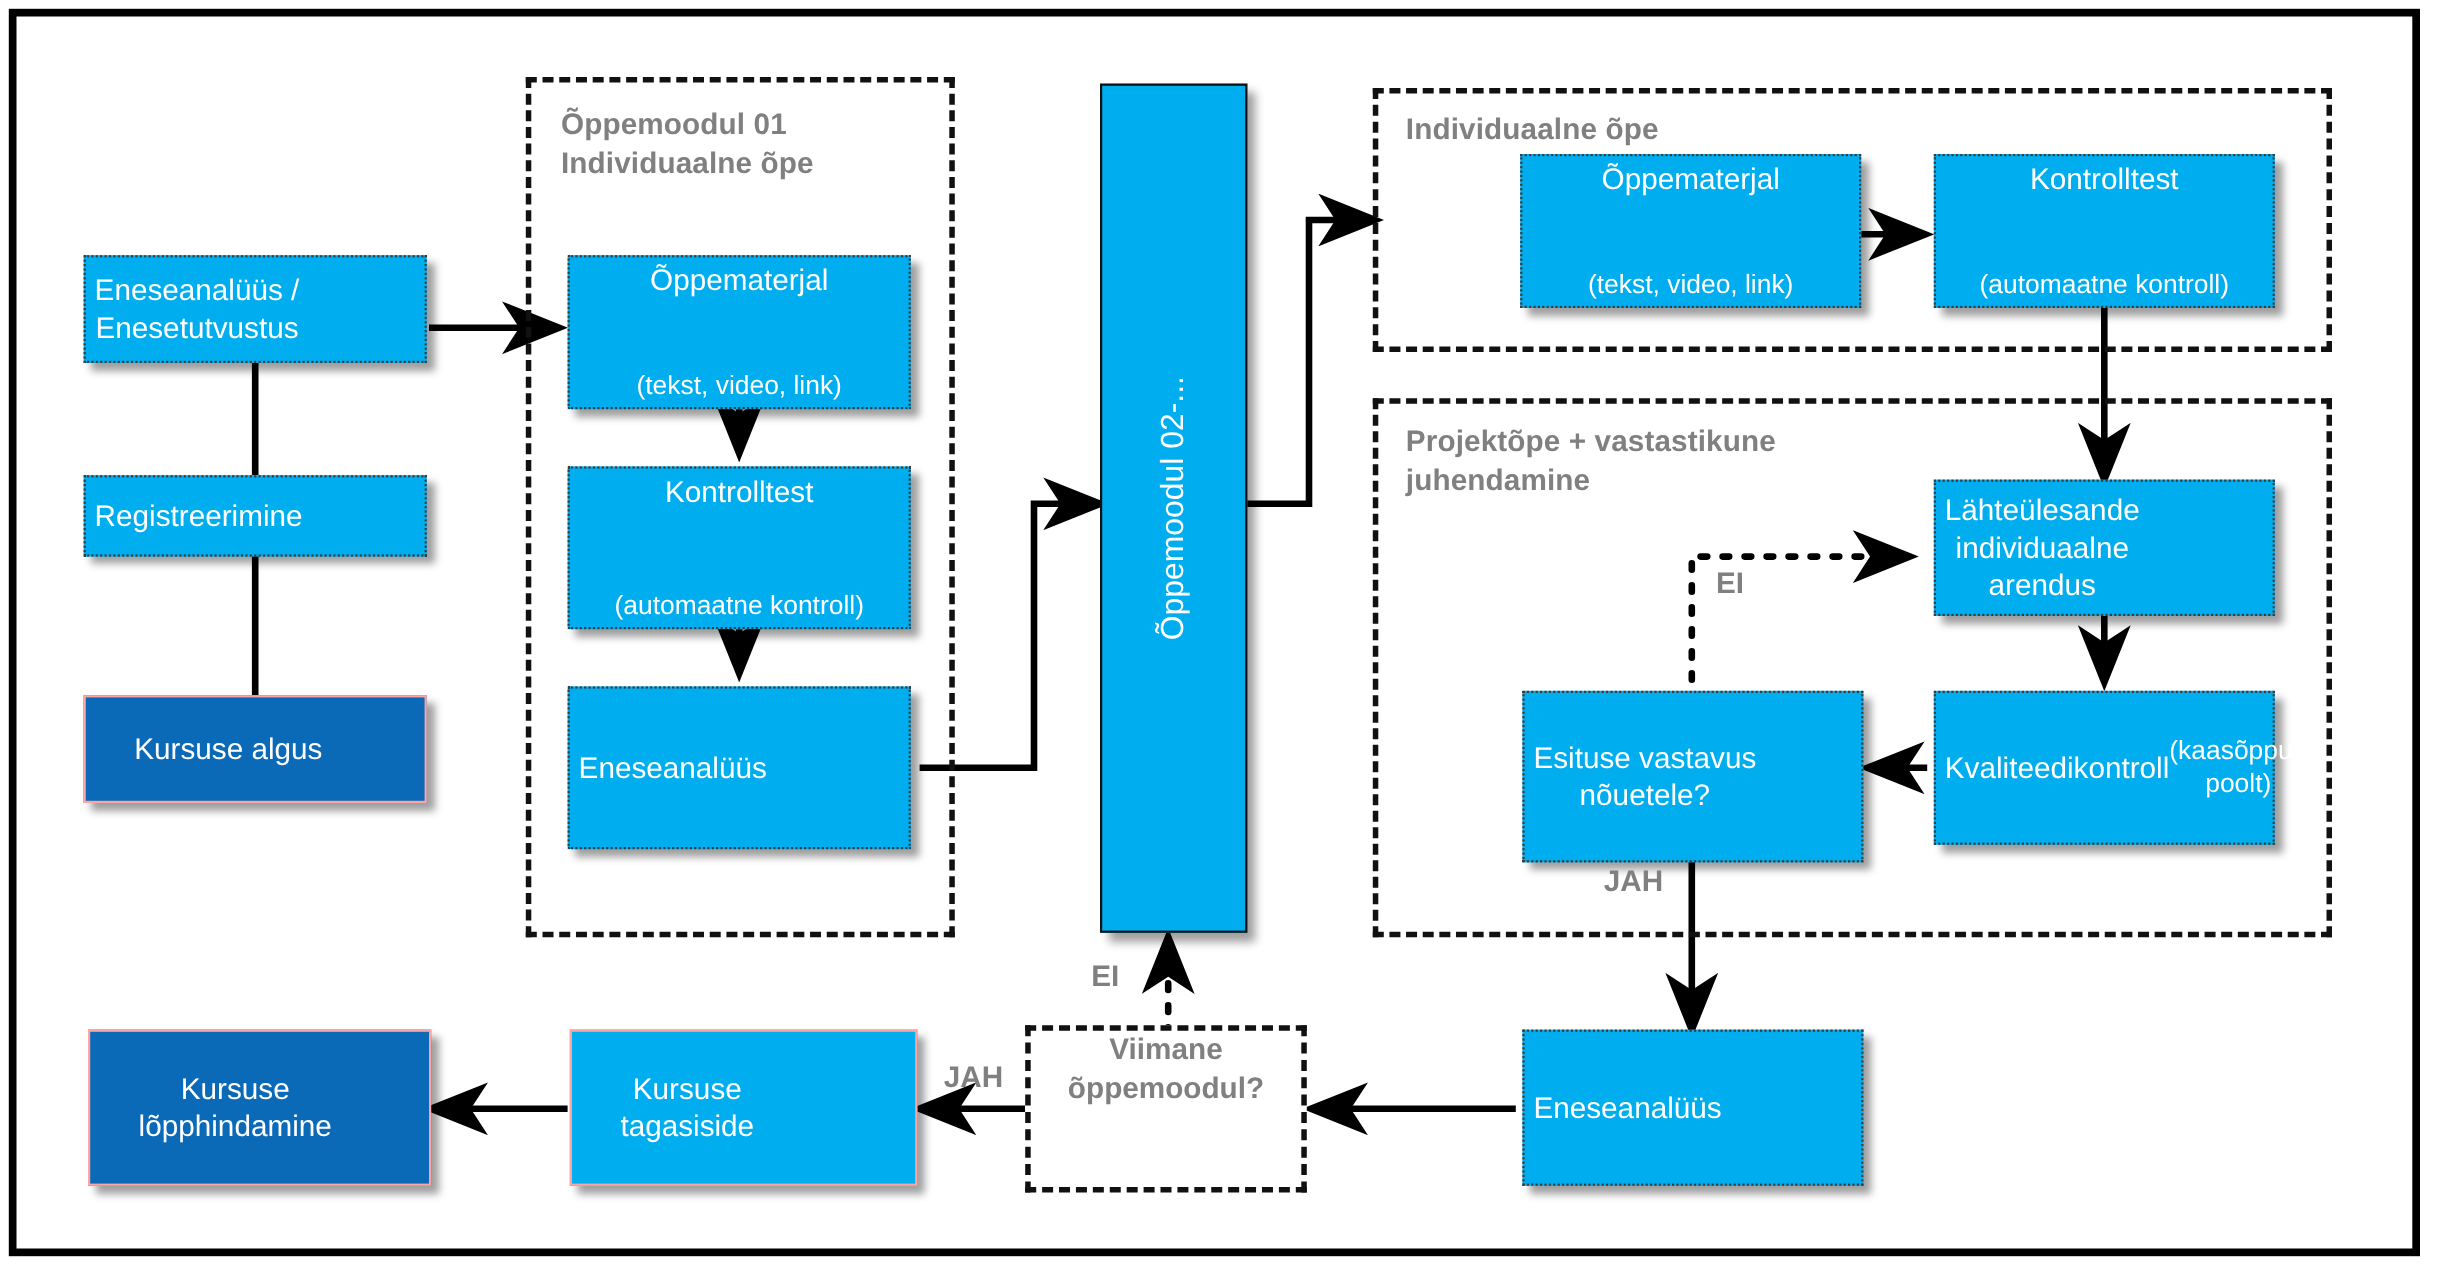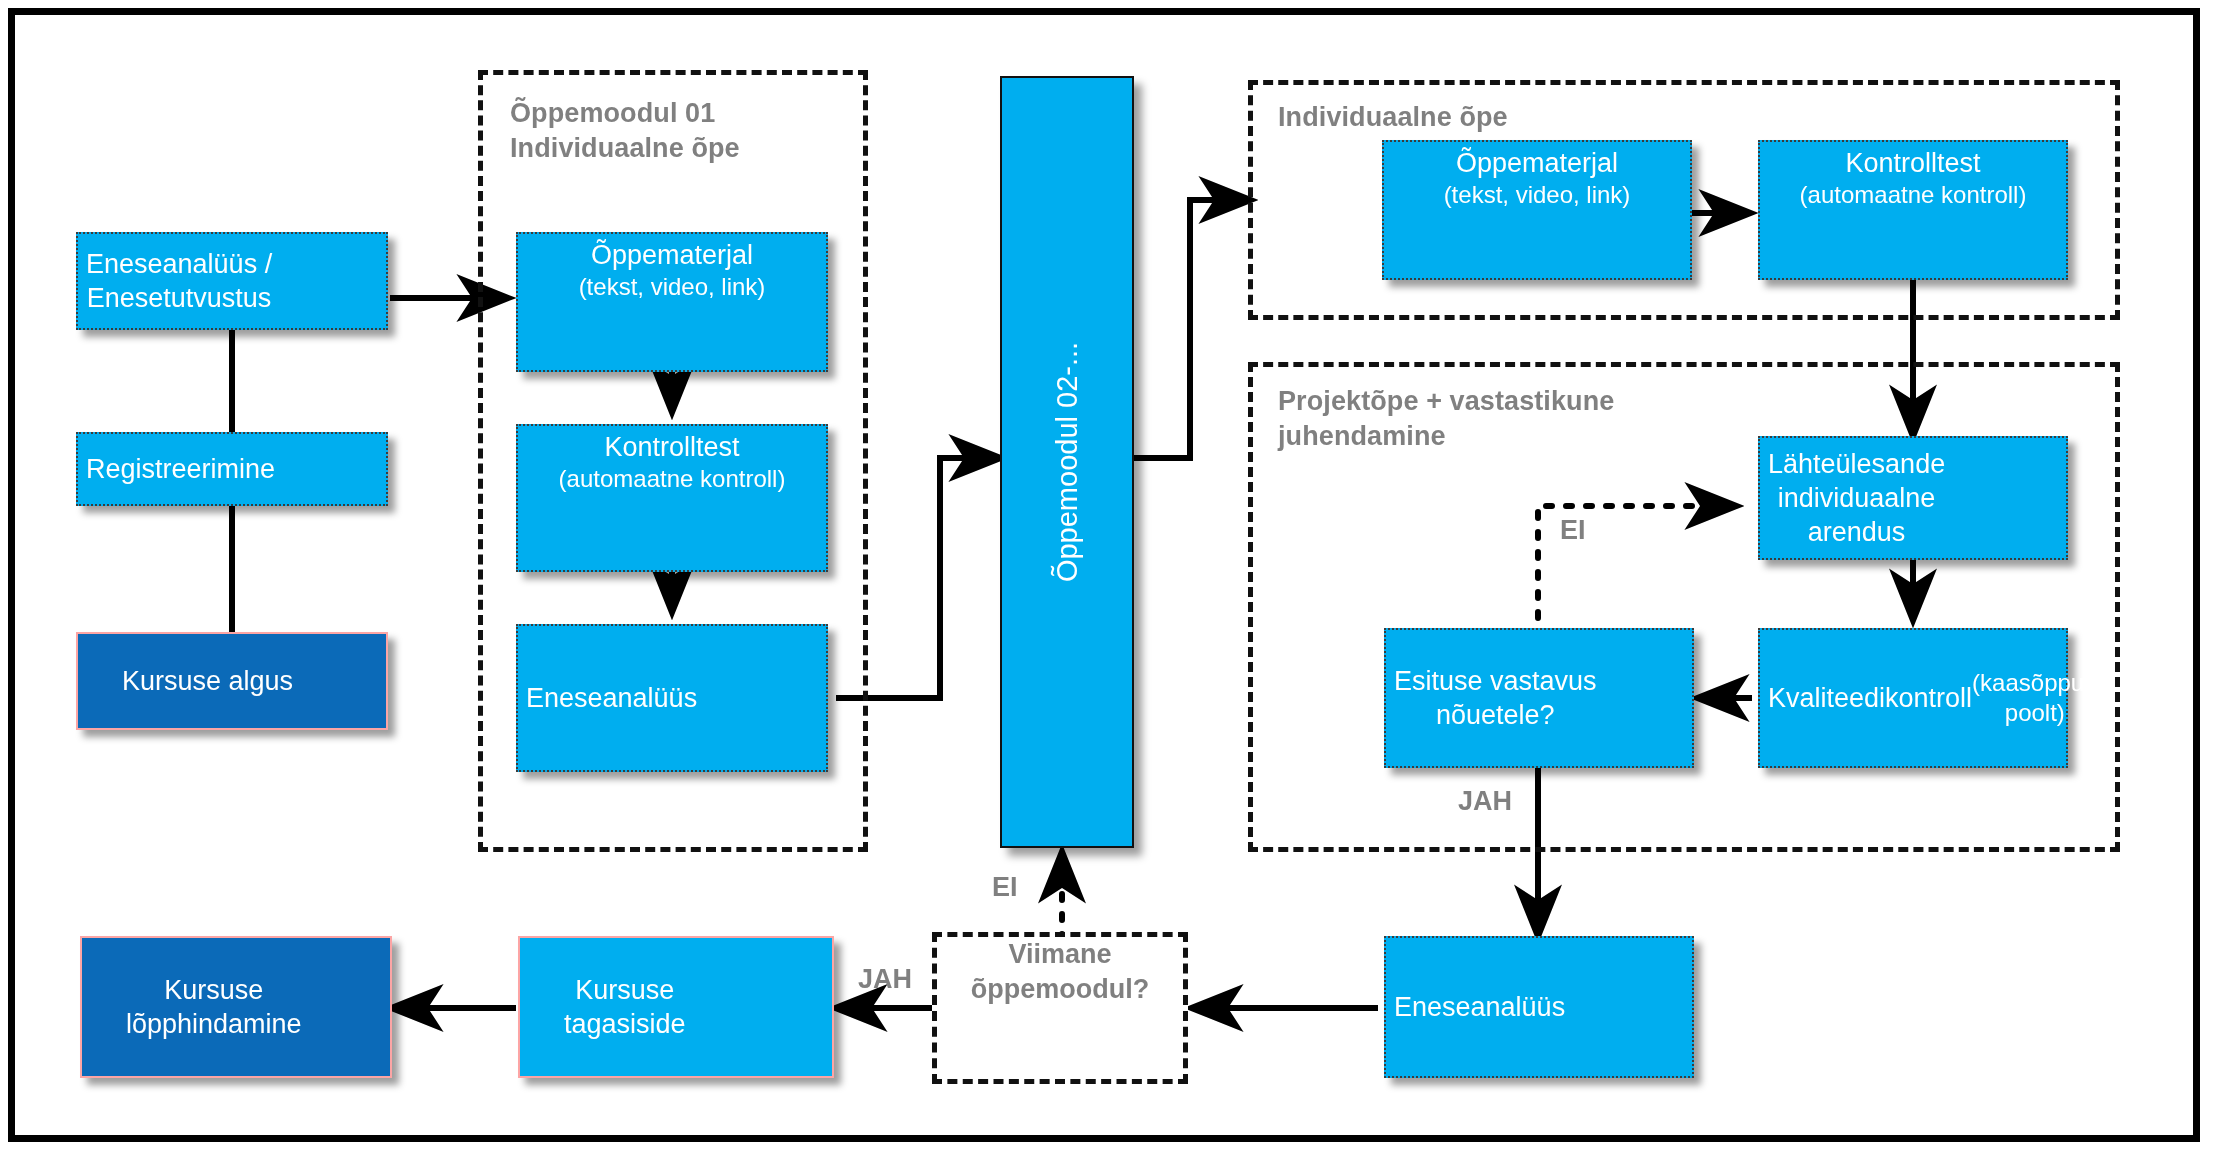--- a/index.html
+++ b/index.html
@@ -10,21 +10,21 @@
   .frame{position:absolute;left:8px;top:8px;width:2192px;height:1134px;
          border:7px solid #000;box-sizing:border-box;background:#fff;}
 
   
   .group{position:absolute;box-sizing:border-box;border:5px dashed #111;background:transparent;}
   .group-title{position:absolute;color:#808080;font-weight:bold;font-size:27px;line-height:1.28;
                white-space:pre-line;letter-spacing:.1px;}
 
   
   .node{position:absolute;box-sizing:border-box;background:#00AEEF;color:#fff;
-        display:flex;align-items:center;justify-content:flex-start;text-align:center;
+        display:flex;align-items:center;justify-content:space-between;text-align:center;
         font-size:27px;line-height:1.26;padding:4px 8px;
         border:2px dotted #3b3b3b;
         box-shadow:7px 7px 7px rgba(0,0,0,.38);}
   .node .sub{font-size:24px;display:block;}
   .node.dark{background:#0B6AB8;border:2px solid #111;}
   .node.plain{border:2px solid #fca5a5;padding-left:44px;}
 
   
   .vbar{position:absolute;background:#00AEEF;border:2px solid #111;
         box-shadow:8px 8px 8px rgba(0,0,0,.38);}
@@ -153,21 +153,21 @@
     <span>Lähteülesande
 individuaalne
 arendus</span>
   </div>
 
   <div class="node" style="left:1758px;top:628px;width:310px;height:140px;flex-direction:row;">
     <span>Kvaliteedikontroll</span>
     <span class="sub">(kaasõppuri poolt)</span>
   </div>
 
-  <div class="node" style="left:1384px;top:628px;width:310px;height:140px;white-space:pre-line;">
+  <div class="node" style="left:1384px;top:628px;width:310px;height:156px;white-space:pre-line;">
     <span>Esituse vastavus
 nõuetele?</span>
   </div>
 
   <div class="node" style="left:1384px;top:936px;width:310px;height:142px;">
     <span>Eneseanalüüs</span>
   </div>
 
   <div class="decision" style="left:932px;top:932px;width:256px;height:152px;white-space:pre-line;">
     <span>Viimane

